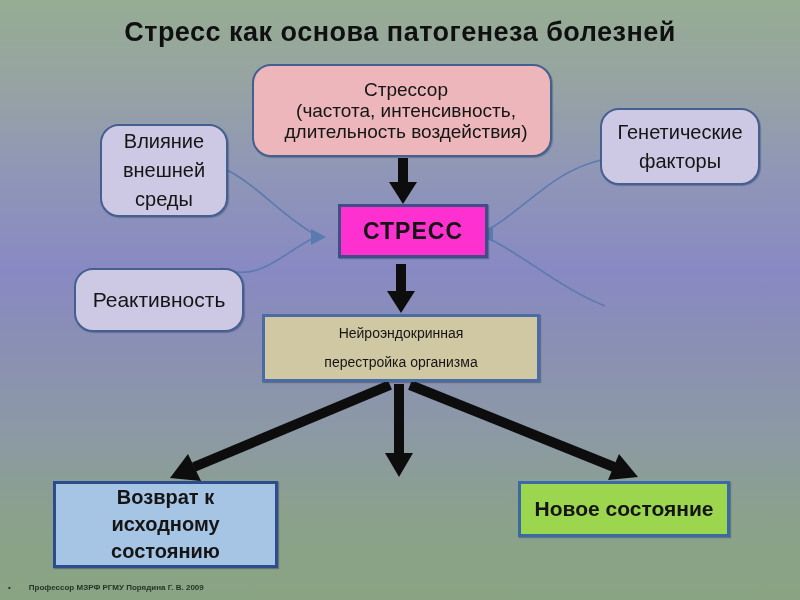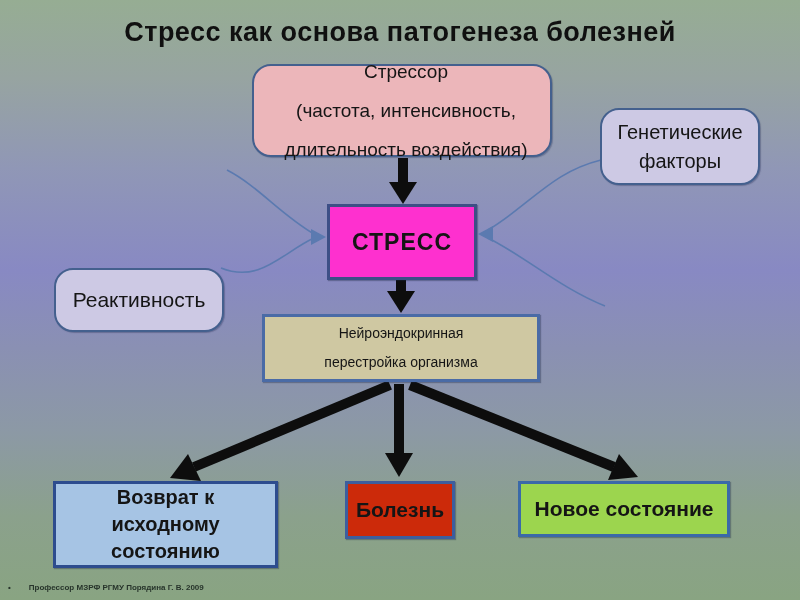--- a/index.html
+++ b/index.html
@@ -26,29 +26,29 @@
     box-sizing:border-box;
   }
   .rounded{
     border:2.5px solid #44608e;
     border-radius:19px;
     box-shadow:1px 1px 1px rgba(40,50,90,.35);
   }
   .sharp{ box-shadow:1px 1px 1px rgba(30,40,70,.35); }
 
   #box-stressor{ left:252px;top:64px;width:300px;height:93px;
-    font-size:19px;line-height:39px;padding-left:8px; }
+    font-size:19px;line-height:21px;padding-left:8px; }
   #box-environment{ left:100px;top:124px;width:128px;height:93px;
     font-size:20px;line-height:29px; }
   #box-genetic{ left:600px;top:108px;width:160px;height:77px;
     font-size:20px;line-height:29px; }
-  #box-stress{ left:327px;top:204px;width:150px;height:76px;
+  #box-stress{ left:338px;top:204px;width:150px;height:54px;
     border:3px solid #3d4f86;
     font-size:23px;font-weight:700;letter-spacing:1px; }
-  #box-reactivity{ left:54px;top:268px;width:170px;height:64px;
+  #box-reactivity{ left:74px;top:268px;width:170px;height:64px;
     font-size:21px; }
   #box-gender{ left:602px;top:281px;width:88px;height:64px;
     font-size:21px; }
   #box-neuro{ left:262px;top:314px;width:278px;height:68px;
     border:3px solid #4a6ba6;
     font-size:14px;line-height:29px; }
   #box-return{ left:53px;top:481px;width:225px;height:87px;
     border:3px solid #2d4c8e;
     font-size:20px;line-height:27px;font-weight:700; }
   #box-disease{ left:345px;top:481px;width:110px;height:58px;
@@ -107,37 +107,39 @@
     <g>
       <path d="M605,306 C560,288 526,257 488,238" stroke="#5b7ab0" stroke-width="1.6" fill="none"></path>
     </g>
     <polygon points="478,234 493,226 493,242" fill="#5b7ab0"></polygon>
   </svg>
 
   <div id="box-stressor" class="box rounded" style="background: rgb(236, 182, 186);">Стрессор
 (частота, интенсивность,
 длительность воздействия)</div>
 
+  <div id="box-environment" class="box rounded" style="background: rgb(205, 201, 228);">Влияние
+внешней
+среды</div>
 
   <div id="box-genetic" class="box rounded" style="background: rgb(205, 201, 228);">Генетические
 факторы</div>
 
   <div id="box-stress" class="box sharp" style="background: rgb(254, 48, 207);">СТРЕСС</div>
 
   <div id="box-reactivity" class="box rounded" style="background: rgb(205, 201, 228);">Реактивность</div>
 
 
   <div id="box-neuro" class="box sharp" style="background: rgb(207, 200, 162);">Нейроэндокринная
 перестройка организма</div>
 
   <div id="box-return" class="box sharp" style="background: rgb(166, 196, 228);">Возврат к
 исходному
 состоянию</div>
 
-  <div id="box-disease" class="box sharp" style="background: rgb(204, 42, 10);">Болезнь</div>
 
   <div id="box-newstate" class="box sharp" style="background: rgb(156, 213, 78);">Новое состояние</div>
 
   <div class="footer">
     <span>•</span>
     <span>Профессор МЗРФ РГМУ Порядина Г. В. 2009</span>
   </div>
 
 </div>
 

